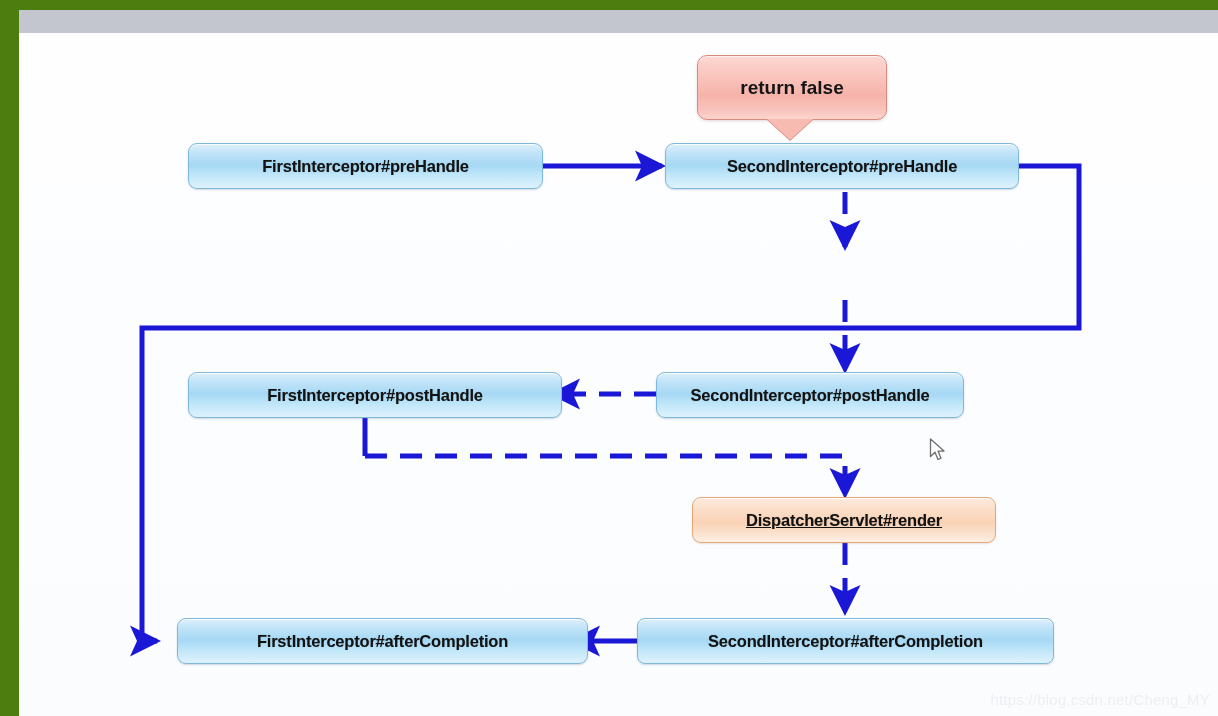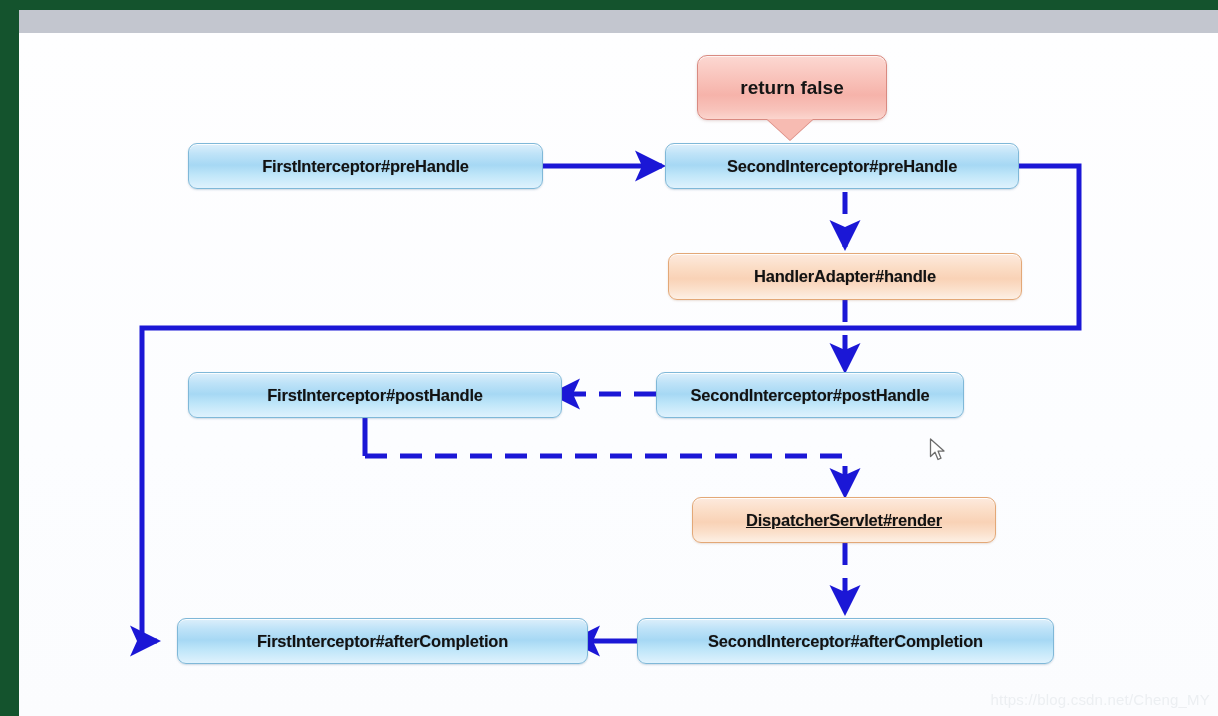--- a/index.html
+++ b/index.html
@@ -8,21 +8,21 @@
     padding: 0;
     background: #ffffff;
   }
   body {
     font-family: "Liberation Sans", sans-serif;
   }
   #screen {
     position: relative;
     width: 1218px;
     height: 716px;
-    background: #14532d;
+    background: #4d7c0f;
     overflow: hidden;
   }
   
   #top-bar {
     position: absolute;
     left: 19px;
     top: 10px;
     width: 1199px;
     height: 23px;
     background: #c3c6cf;
@@ -181,41 +181,38 @@
   <div class="callout-tail" style="left:767px; top:119px;"></div>
 
   <div class="node blue" style="left:188px; top:143px; width:355px; height:46px;">
     <span>FirstInterceptor#preHandle</span>
   </div>
 
   <div class="node blue" style="left:665px; top:143px; width:354px; height:46px;">
     <span>SecondInterceptor#preHandle</span>
   </div>
 
-  <div class="node orange" style="left:668px; top:253px; width:354px; height:47px;">
-    <span>HandlerAdapter#handle</span>
-  </div>
 
   <div class="node blue" style="left:188px; top:372px; width:374px; height:46px;">
     <span>FirstInterceptor#postHandle</span>
   </div>
 
   <div class="node blue" style="left:656px; top:372px; width:308px; height:46px;">
     <span>SecondInterceptor#postHandle</span>
   </div>
 
   <div class="node orange" style="left:692px; top:497px; width:304px; height:46px;text-decoration:underline;">
     <span>DispatcherServlet#render</span>
   </div>
 
   <div class="node blue" style="left:177px; top:618px; width:411px; height:46px;">
     <span>FirstInterceptor#afterCompletion</span>
   </div>
 
-  <div class="node blue" style="left:637px; top:618px; width:417px; height:46px;">
+  <div class="node blue" style="left:637px; top:618px; width:417px; height:46px;border-radius:8px;">
     <span>SecondInterceptor#afterCompletion</span>
   </div>
 
   <div id="watermark">https://blog.csdn.net/Cheng_MY</div>
 
   <svg id="cursor" width="18" height="24" viewBox="0 0 18 24" style="left:929px; top:438px;">
     <path d="M1.5,1 L1.5,18.5 L6,14.3 L9,21.5 L12,20.2 L9.1,13.2 L15,13 Z" fill="#ffffff" stroke="#6c6c6c" stroke-width="1.3" stroke-linejoin="round"></path>
   </svg>
 
 </div>

